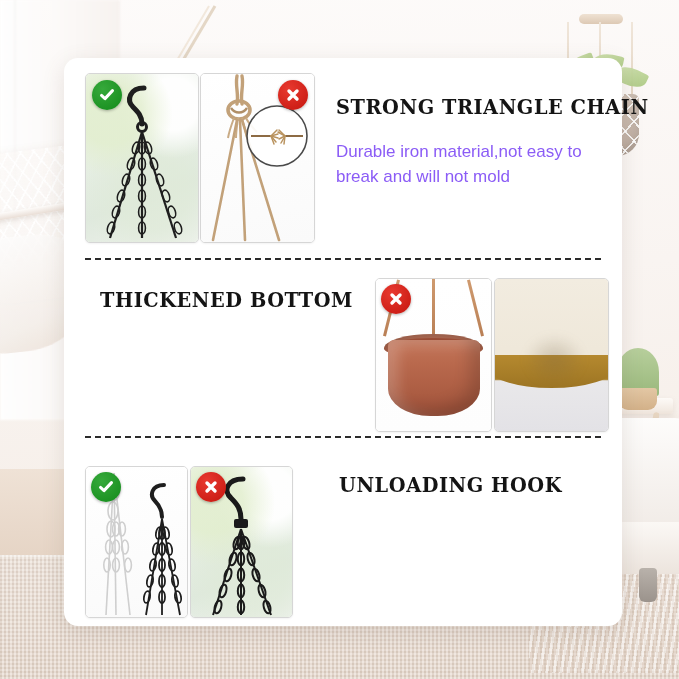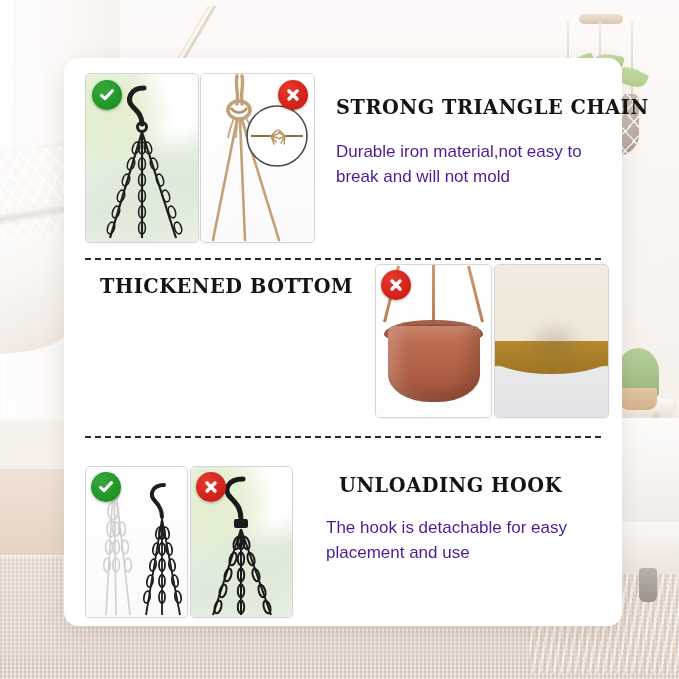--- a/index.html
+++ b/index.html
@@ -98,21 +98,21 @@
   .plant-pole{position:absolute;right:112px;top:400px;width:6px;height:120px;
       background:linear-gradient(180deg,#e9dac3,#dcc9ad);border-radius:3px;transform:rotate(4deg);}
 
   
   .card{position:absolute;left:64px;top:58px;width:558px;height:568px;
       background:#ffffff;border-radius:14px;
       box-shadow:0 6px 22px rgba(120,100,88,.16);}
 
   .section{position:absolute;left:0;width:558px;}
   .sec-top{top:0;height:196px;}
-  .sec-mid{top:196px;height:172px;}
+  .sec-mid{top:210px;height:172px;}
   .sec-bot{top:390px;height:178px;}
 
   .divider{position:absolute;left:21px;width:516px;height:0;
       border-top:2px dashed #2b2b2b;}
   .div-1{top:200px;}
   .div-2{top:378px;}
 
   
   .panel{position:absolute;background:#fff;border:1px solid #d6d6d6;border-radius:5px;
       overflow:hidden;box-shadow:0 1px 2px rgba(0,0,0,.05);}
@@ -163,21 +163,21 @@
       border-radius:0 0 50% 50%/0 0 60% 60%;}
 
   
   .headline{
       font-family:"DejaVu Serif", serif;
       font-weight:700;letter-spacing:.6px;color:#141414;
       font-size:21px;line-height:1.1;
       transform:scaleX(.92);transform-origin:left center;
       white-space:nowrap;}
   .body-text{font-family:"Liberation Sans", sans-serif;
-      font-size:17px;line-height:1.45;color:#4c1d95;}
+      font-size:17px;line-height:1.45;color:#8b5cf6;}
 
   .t-top-title{position:absolute;left:272px;top:37px;}
   .t-top-body{position:absolute;left:272px;top:82px;width:268px;}
 
   .t-mid-title{position:absolute;left:36px;top:20px;}
   .t-mid-body{position:absolute;left:16px;top:62px;width:290px;}
 
   .t-bot-title{position:absolute;left:275px;top:25px;}
   .t-bot-body{position:absolute;left:262px;top:68px;width:278px;}
 </style>
@@ -440,17 +440,16 @@
           </svg>
         </div>
         <div class="badge badge-no" style="left:5px;top:5px;">
           <svg width="18" height="18" viewBox="0 0 18 18">
             <path d="M5 5 L13 13 M13 5 L5 13" stroke="#fff" stroke-width="3.4" fill="none" stroke-linecap="round"></path>
           </svg>
         </div>
       </div>
 
       <div class="headline t-bot-title">UNLOADING HOOK</div>
-      <div class="body-text t-bot-body">The hook is detachable for easy placement and use</div>
     </div>
 
   </div>
 </div>
 
 </body></html>

